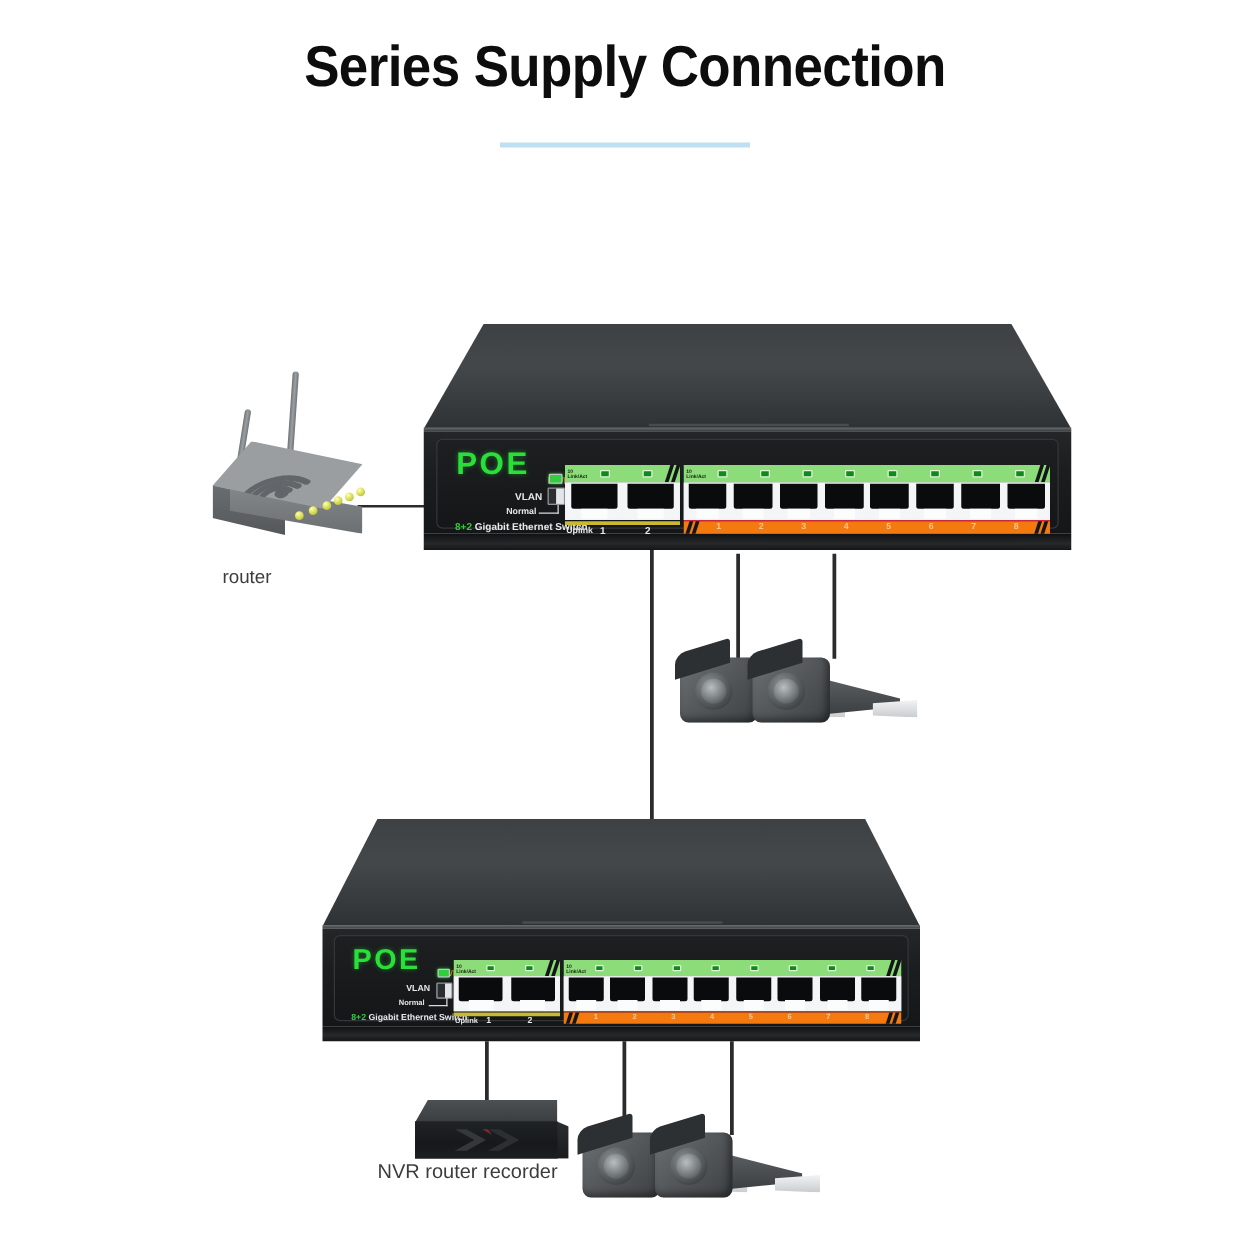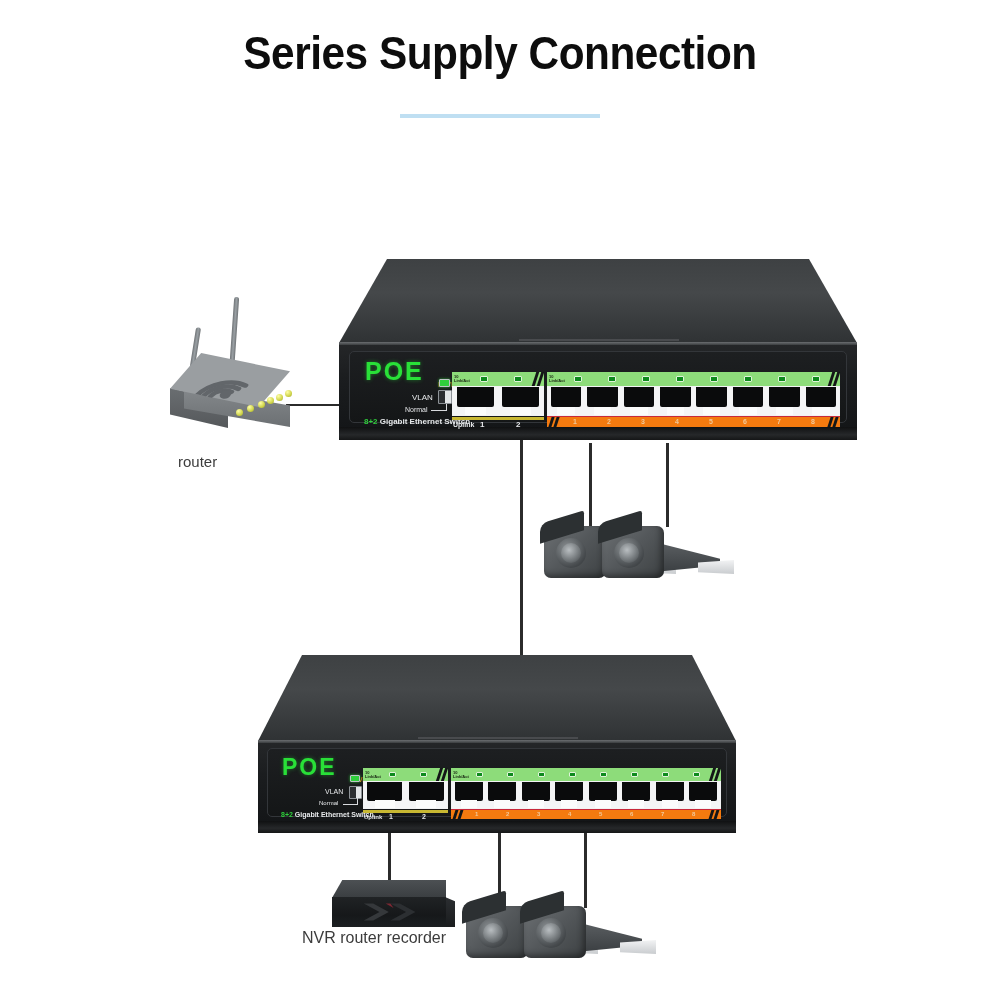--- a/index.html
+++ b/index.html
@@ -53,21 +53,21 @@
   }
 
   .poe-logo {
     position: absolute; color: #29e038; font-weight: 700;
     font-family: "Liberation Sans", sans-serif;
     letter-spacing: 2px;
     text-shadow: 0 0 4px rgba(41,224,56,.45);
   }
   .lbl { position: absolute; font-family: "Liberation Sans", sans-serif; white-space: nowrap; }
   .lbl-pwr { color: #f08a16; font-weight: 400; padding-left: 20px; }
-  .lbl-white { color: #e6e8ea; font-weight: 400; }
+  .lbl-white { color: #e6e8ea; font-weight: 700; }
   .led-green {
     position: absolute; background: #2fcf3c; border-radius: 1px;
     box-shadow: 0 0 3px rgba(47,207,60,.8);
     border: 1px solid #bfc4c8;
   }
   .vlan-switch {
     position: absolute; background: #cfd3d6; border: 1px solid #8e9398;
     border-radius: 1px; display: flex;
   }
   .vlan-switch i { display: block; height: 100%; }

